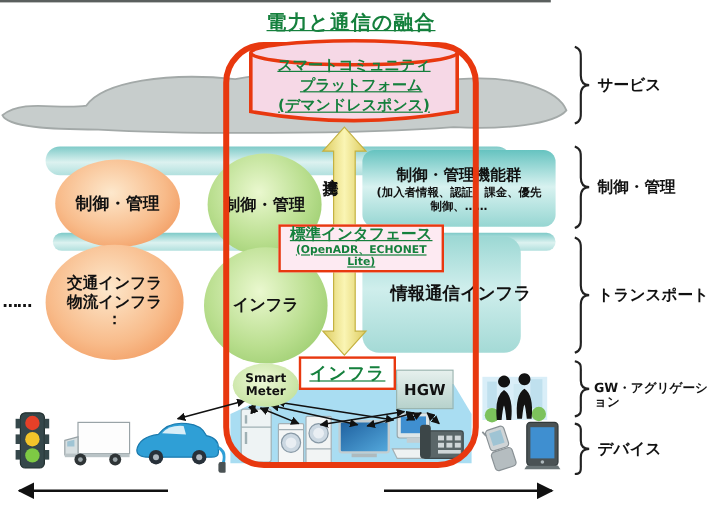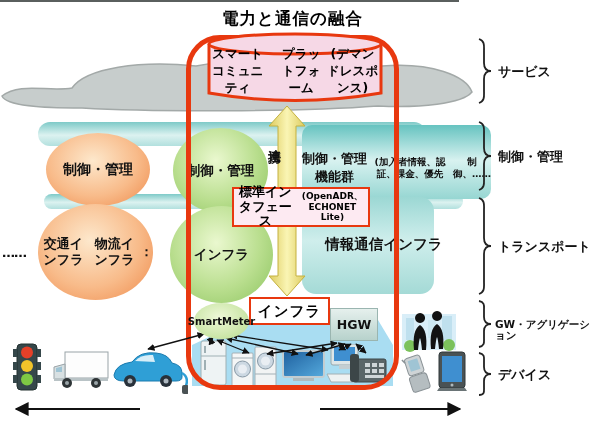--- a/index.html
+++ b/index.html
@@ -1,21 +1,21 @@
 <!DOCTYPE html>
 <html><head>
 <meta charset="utf-8">
 <style>
   html,body{margin:0;padding:0;background:#fff;}
   .stage{position:relative;width:600px;height:427px;background:#fff;overflow:hidden;
          font-family:"DejaVu Sans","Liberation Sans",sans-serif;}
   .abs{position:absolute;}
-  .ctr{display:flex;align-items:center;justify-content:center;text-align:center;}
+  .ctr{display:flex;flex-direction:column;align-items:center;justify-content:center;text-align:center;}
   .bold{font-weight:bold;}
-  .red{color:#000000;}
+  .red{color:#15803d;text-decoration:underline;}
   .oval{border-radius:50%;}
   .oval-orange{background:radial-gradient(ellipse at 45% 38%, #fde8cc 0%, #f8bb8a 55%, #ee8848 100%);}
   .oval-green{background:radial-gradient(ellipse at 45% 38%, #eaf8cf 0%, #b9de8e 55%, #8bc35e 100%);}
   .tealbar{background:linear-gradient(180deg,#7ecac8 0%,#dcf2f0 55%,#b2e0de 100%);}
   .tealbox{background:linear-gradient(180deg,#66c3c0 0%,#d8f2f0 48%,#96d6d2 100%);}
   .tealbox2{background:linear-gradient(180deg,#9cd8d4 0%,#cfeeec 45%,#a4dad6 100%);}
   .layer-label{font-weight:bold;font-size:13px;color:#111;line-height:1;}
   .small-label{font-size:10.5px;}
   .vtext{writing-mode:vertical-rl;text-orientation:upright;}
   .redbox{background:#fdeaf2;border:2.5px solid #e8380f;}
@@ -28,21 +28,21 @@
 
   <svg class="abs" style="left:0;top:48" width="480" height="66">
     <path d="M2,48 C20,34 48,44 72,40 C86,20 140,12 196,18 C250,8 330,8 382,18 C432,14 466,28 472,44 C462,56 420,60 378,58 C300,64 150,64 82,60 C42,60 6,58 2,48 Z" fill="#c7cdcc" stroke="#a3a9a8" stroke-width="1.5"></path>
   </svg>
 
   <div class="abs" style="left:0;top:110;width:459px;height:2px;background:#5a5f5e;"></div>
 
   <div class="abs tealbar" style="left:38px;top:122px;width:388px;height:24px;border-radius:12px;"></div>
   <div class="abs tealbar" style="left:44px;top:194px;width:419px;height:15px;border-radius:8px;"></div>
 
-  <div class="abs tealbox ctr" style="left:302px;top:125px;width:189px;height:62px;border-radius:10px;padding-top:12px;">
+  <div class="abs tealbox ctr" style="left:302px;top:125px;width:161px;height:62px;border-radius:10px;padding-top:2px;">
     <div class="bold" style="font-size:13px;color:#111;">制御・管理機能群</div>
     <div class="bold" style="font-size:9.5px;color:#111;line-height:1.3;">(加入者情報、認証、課金、優先</div>
     <div class="bold" style="font-size:9.5px;color:#111;line-height:1.3;">制御、……</div>
   </div>
 
   <div class="abs tealbox2" style="left:302px;top:197px;width:132px;height:97px;border-radius:14px;">
     <div class="abs bold" style="left:0;top:38px;width:164px;text-align:center;font-size:14.5px;color:#111;">情報通信インフラ</div>
   </div>
 
   <div class="abs oval oval-orange ctr" style="left:46px;top:133px;width:104px;height:73px;">

